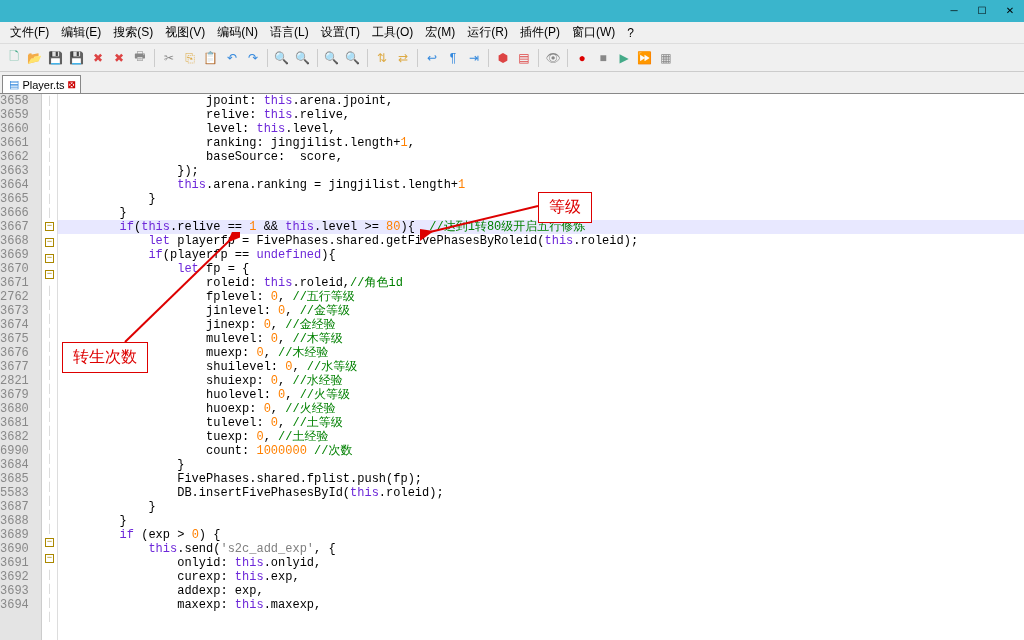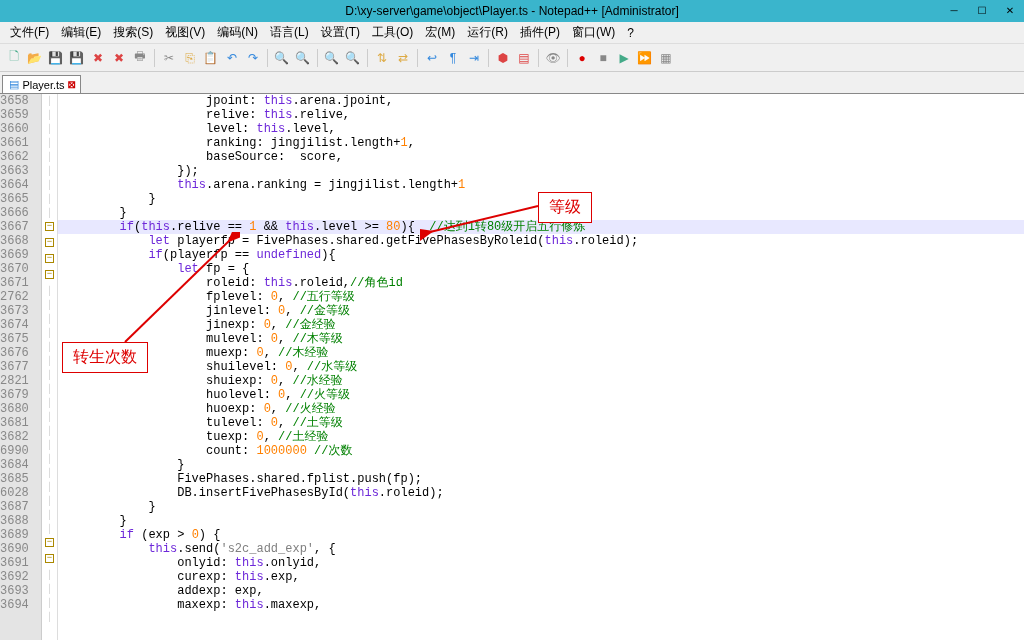--- a/index.html
+++ b/index.html
@@ -30,21 +30,20 @@
 .com { color:#008000; }
 .id { color:#000; }
 .annot-box { position:absolute; border:1.5px solid #d00; background:#fff; padding:4px 10px; color:#d00; font-size:16px; font-family:"Microsoft YaHei"; z-index:10; }
 .arrow-svg { position:absolute; z-index:9; pointer-events:none; }
 .ico { display:inline-block; }
 </style>
 </head>
 <body>
 
 <div class="titlebar">
-  <span>D:\xy-server\game\object\Player.ts - Notepad++ [Administrator]</span>
   <div class="win-controls">
     <div class="win-btn">─</div>
     <div class="win-btn">☐</div>
     <div class="win-btn">✕</div>
   </div>
 </div>
 
 <div class="menubar" id="menubar">
     <span class="menu-item">文件(F)</span>
     <span class="menu-item">编辑(E)</span>
@@ -190,21 +189,21 @@
       <div>3676</div>
       <div>3677</div>
       <div>2821</div>
       <div>3679</div>
       <div>3680</div>
       <div>3681</div>
       <div>3682</div>
       <div>6990</div>
       <div>3684</div>
       <div>3685</div>
-      <div>6028</div>
+      <div>5583</div>
       <div>3687</div>
       <div>3688</div>
       <div>3689</div>
       <div>3690</div>
       <div>3691</div>
       <div>3692</div>
       <div>3693</div>
       <div>3694</div>
     </div>
   <div class="fold" id="fold">

